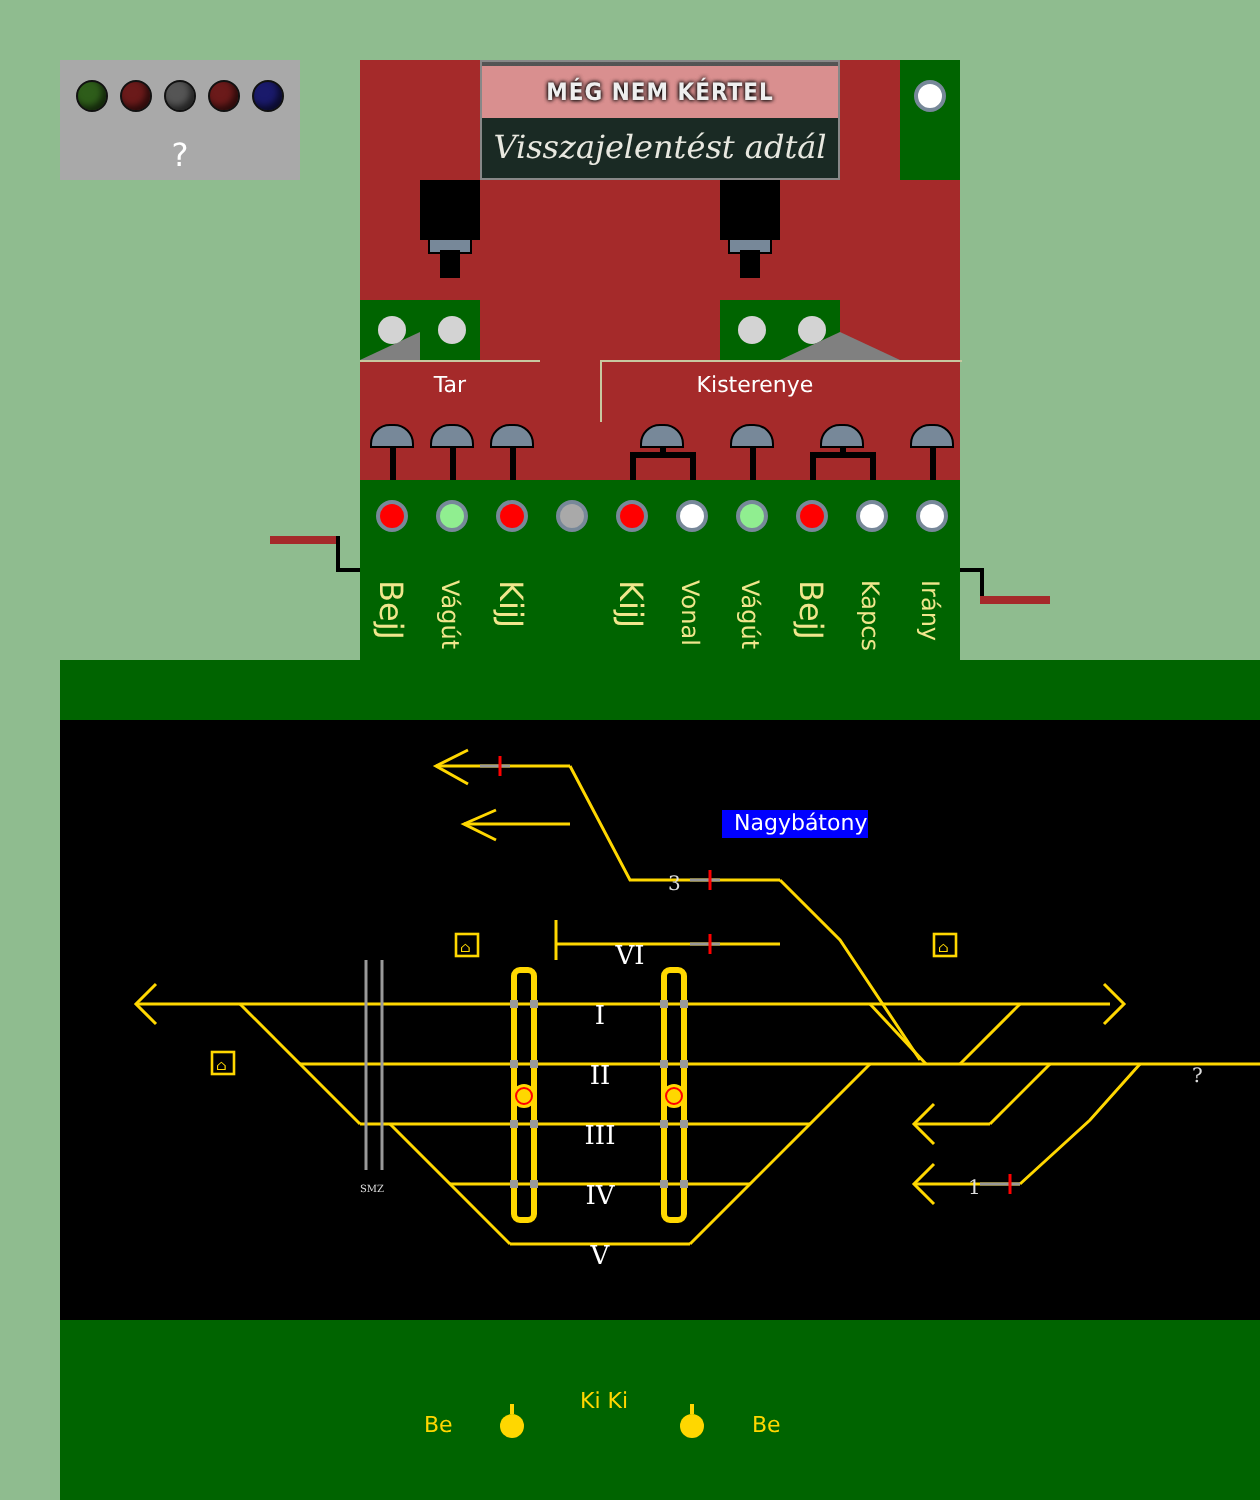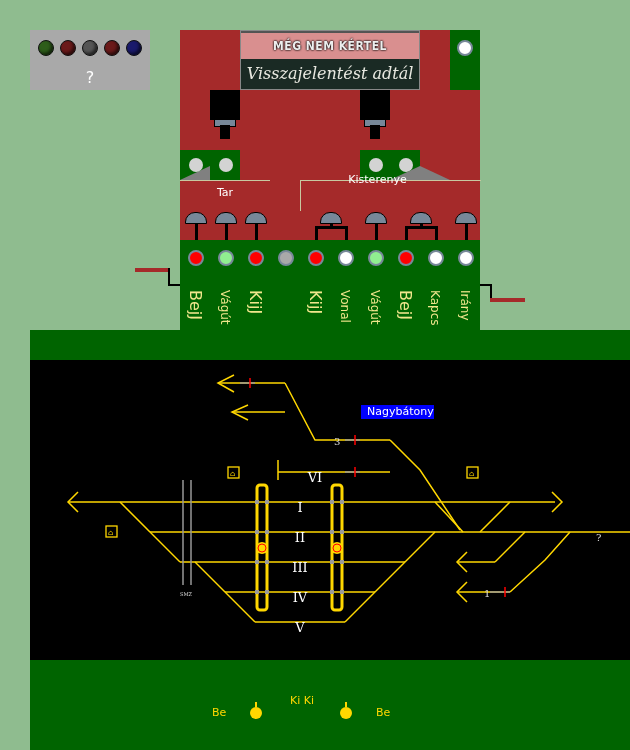--- a/index.html
+++ b/index.html
@@ -74,21 +74,21 @@
 </div>
 <div class="gbox" style="left:360px;top:150px">
   <div class="glamp" style="left:9px"></div>
   <div class="glamp" style="left:39px"></div>
   <div class="tri" style="left:30px;border-left:none;border-right:30px solid transparent;border-right-color:transparent;border-left:30px solid transparent"></div>
 </div>
 
 <div class="sect-line" style="left:180px;top:180px;width:90px;height:30px;border-left:none"></div>
 <div class="sect-line" style="left:300px;top:180px;width:180px;height:30px"></div>
 <div class="sect-label" style="left:180px;top:186px;width:90px">Tar</div>
-<div class="sect-label" style="left:300px;top:173px;width:155px">Kisterenye</div>
+<div class="sect-label" style="left:300px;top:186px;width:155px">Kisterenye</div>
 
 <div class="mush" style="left:185px;top:212px"></div>
 <div class="stem" style="left:195px;top:223px;height:17px"></div>
 <div class="mush" style="left:215px;top:212px"></div>
 <div class="stem" style="left:225px;top:223px;height:17px"></div>
 <div class="mush" style="left:245px;top:212px"></div>
 <div class="stem" style="left:255px;top:223px;height:17px"></div>
 
 <div class="mush" style="left:320px;top:212px"></div>
 <div class="stem" style="left:330px;top:223px;height:4px"></div>

